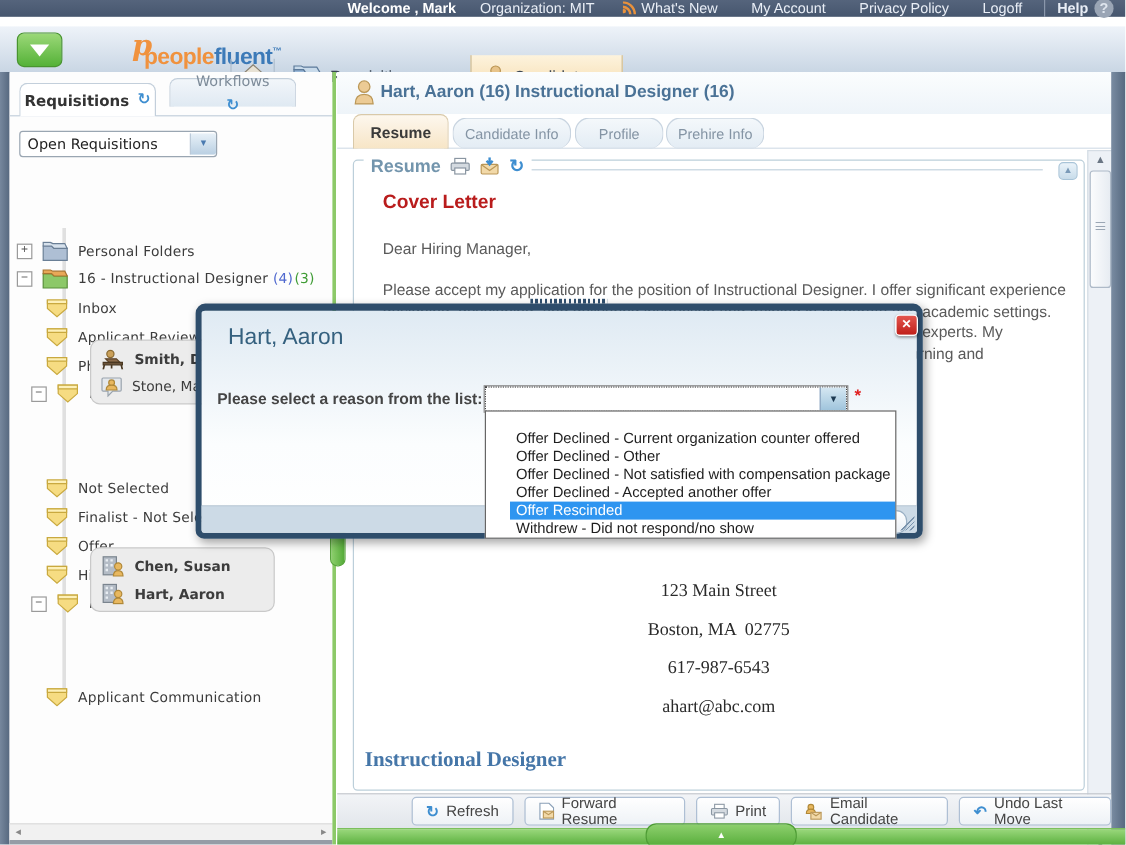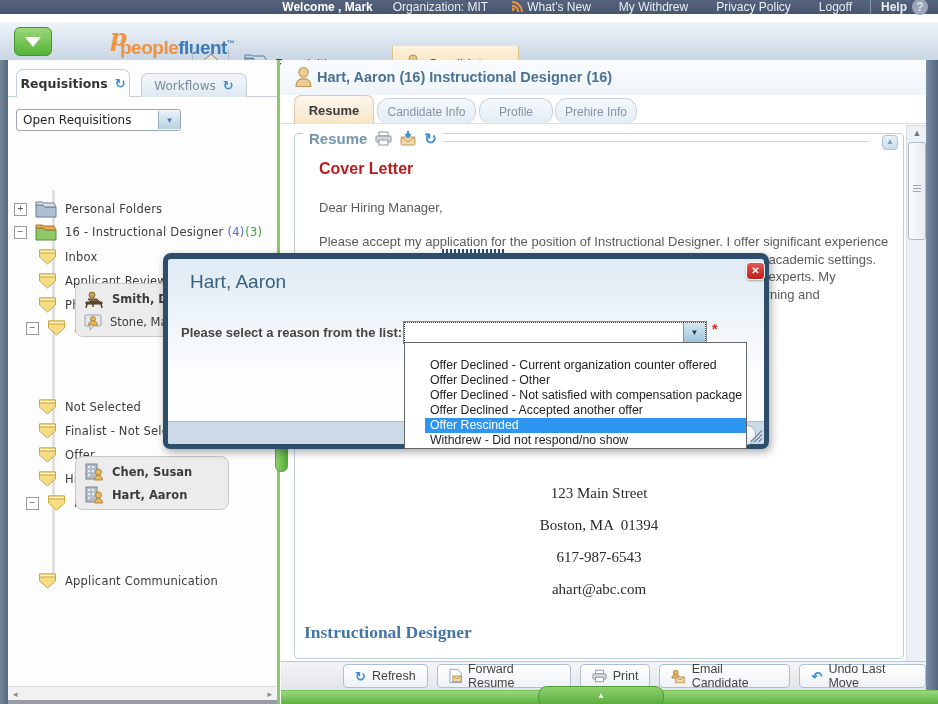--- a/index.html
+++ b/index.html
@@ -40,22 +40,22 @@
                   border-right:1px solid #dcc28e;}
   .menucaret{font-size:8px;color:#6a7686;letter-spacing:-1px;}
   
   #leftedge{left:0;top:60px;width:8px;height:644px;background:linear-gradient(90deg,#76879d,#56687f);}
   #sidebar{left:8px;top:60px;width:269px;height:644px;background:#fdfdfd;
            font-family:"DejaVu Sans",sans-serif;}
   .sbtab{position:absolute;display:flex;align-items:center;gap:7px;cursor:pointer;
          border:1px solid #c3cfdb;border-bottom:none;border-radius:7px 7px 0 0;justify-content:center;}
   #tab-req{left:8px;top:9px;width:112px;height:27px;background:#fff;font-weight:bold;
            font-size:12.5px;color:#333;z-index:2;}
-  #tab-wf{left:133px;top:13px;width:104px;height:23px;background:linear-gradient(#f2f6fa,#dfe9f2);
-          font-size:12px;color:#7d8b99;}
+  #tab-wf{left:133px;top:5px;width:104px;height:23px;background:linear-gradient(#f2f6fa,#dfe9f2);
+          font-size:12px;color:#7d8b99;flex-direction:column;}
   #sbtabline{left:0;top:36px;width:269px;height:1px;background:#c3cfdb;}
   .refreshg{color:#3e8ed0;font-weight:bold;font-size:13px;line-height:1;}
   #sbselect{left:8px;top:49px;width:163px;height:20px;background:#fff;border:1px solid #9aa6b2;
             border-radius:3px;display:flex;align-items:center;cursor:pointer;}
   #sbselect .val{flex:1;font-size:12px;color:#222;padding-left:6px;}
   #sbselect .btn{width:21px;height:18px;margin:0;border-left:1px solid #9ab0c6;border-radius:0 2px 2px 0;
             background:linear-gradient(#e8f1f8,#b9cfe2);color:#4a7ab0;font-size:9px;font-weight:bold;
             display:flex;align-items:center;justify-content:center;}
   .vline{left:44px;top:130px;width:3px;height:390px;background:#e0e0e0;}
   .trow{position:absolute;height:22px;display:flex;align-items:center;cursor:pointer;
@@ -173,21 +173,21 @@
   <div class="abs" id="topbar">
     <span class="welcome">Welcome , Mark</span>
     <span class="org">Organization: MIT</span>
     <span class="tlink">
       <svg class="rss" viewBox="0 0 12 12">
           <path d="M1 11a2 2 0 1 1 2-2 2 2 0 0 1-2 2z" fill="#e8913c"></path>
           <path d="M0 4a8 8 0 0 1 8 8h-2.3A5.7 5.7 0 0 0 0 6.3z" fill="#e8913c"></path>
           <path d="M0 0a12 12 0 0 1 12 12H9.8A9.8 9.8 0 0 0 0 2.2z" fill="#e8913c"></path>
         </svg><span>What's New</span>
     </span>
-    <span class="tlink">My Withdrew</span>
+    <span class="tlink">My Account</span>
     <span class="tlink">Privacy Policy</span>
     <span class="tlink">Logoff</span>
     <span class="tsep"></span>
     <span class="helpwrap">
       <span>Help</span>
       <span class="helpcircle">?</span>
     </span>
   </div>
 
   <div class="abs" id="navbar">
@@ -438,21 +438,21 @@
       <div id="cl-salutation">Dear Hiring Manager,</div>
       <div id="cl-para">
         <div>Please accept my application for the position of Instructional Designer. I offer significant experience</div>
         <div>designing, developing, and delivering instruction and training in corporate and academic settings.</div>
         <div>I have collaborated on projects with stakeholders, trainers, and subject matter experts. My</div>
         <div>experience includes developing multimedia training solutions that promote learning and</div>
         <div>performance.</div>
       </div>
 
       <div class="contact" style="top:351px">123 Main Street</div>
-      <div class="contact" style="top:383px">Boston, MA  01394</div>
+      <div class="contact" style="top:383px">Boston, MA  02775</div>
       <div class="contact" style="top:415px">617-987-6543</div>
       <div class="contact" style="top:447px">ahart@abc.com</div>
       <div id="sectionhdg">Instructional Designer</div>
     </div>
 
     <div class="abs" id="vscroll">
       <span class="up">▲</span>
       <div id="vthumb">
           <span class="grip"></span>
         </div>

